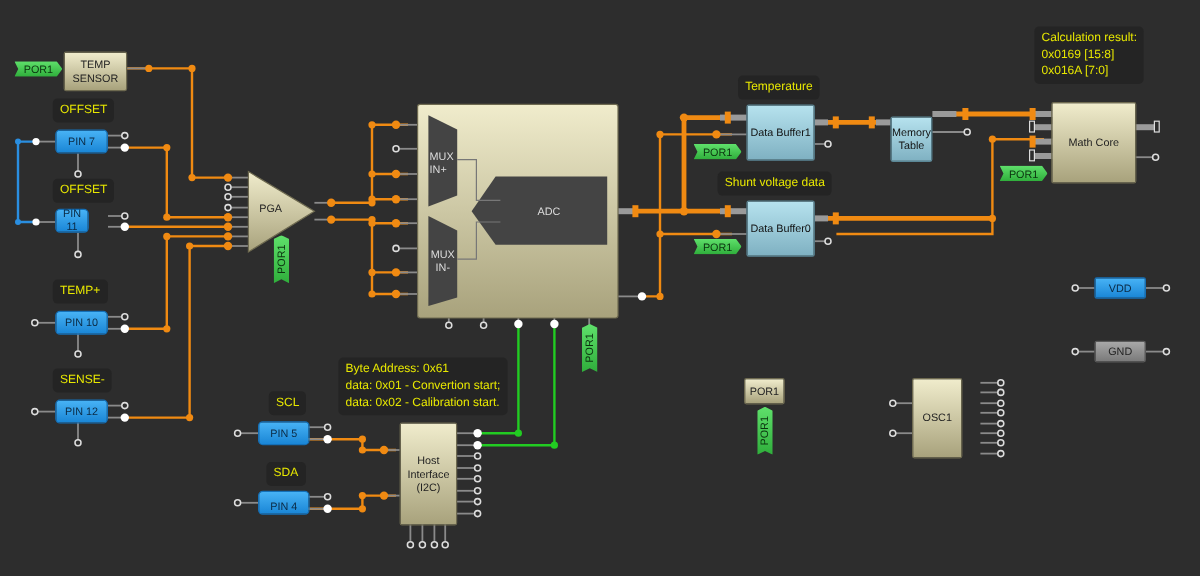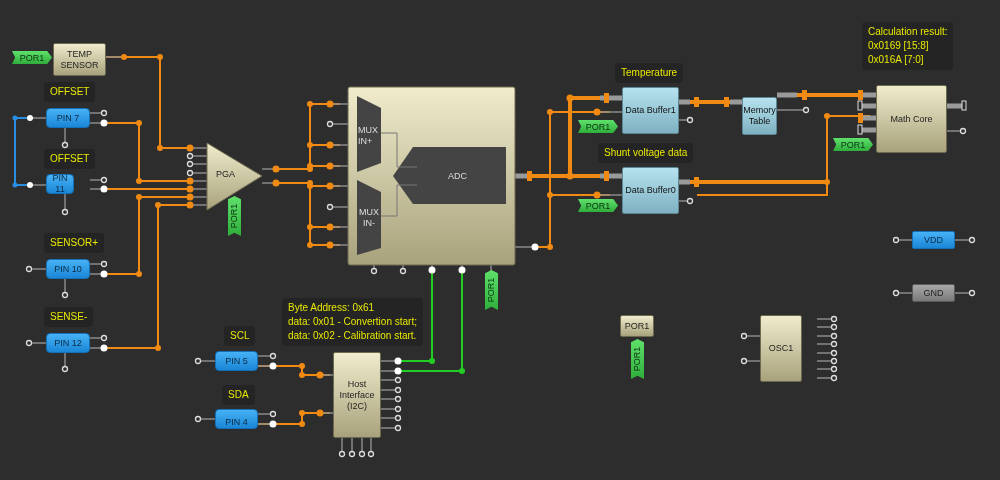--- a/index.html
+++ b/index.html
@@ -345,21 +345,21 @@
 
 <div class="label-note" style="left:44px;top:82px;"><span>OFFSET</span></div>
 <div class="blk blue-pin" style="left:46px;top:108px;width:44px;height:20px;">
     <span>PIN 7</span>
   </div>
 <div class="label-note" style="left:44px;top:149px;"><span>OFFSET</span></div>
 <div class="blk blue-pin" style="left:46px;top:174px;width:28px;height:20px;">
     <span>PIN 11</span>
   </div>
 
-<div class="label-note" style="left:44px;top:233px;"><span>SENSOR+</span></div>
+<div class="label-note" style="left:44px;top:233px;"><span>TEMP+</span></div>
 <div class="blk blue-pin" style="left:46px;top:259px;width:44px;height:20px;">
     <span>PIN 10</span>
   </div>
 <div class="label-note" style="left:44px;top:307px;"><span>SENSE-</span></div>
 <div class="blk blue-pin" style="left:46px;top:333px;width:44px;height:20px;">
     <span>PIN 12</span>
   </div>
 
 <div style="position:absolute;left:216px;top:169px;font-size:9px;color:#222;">PGA</div>
 <div class="por-tag por-v" style="left:228px;top:196px;">

